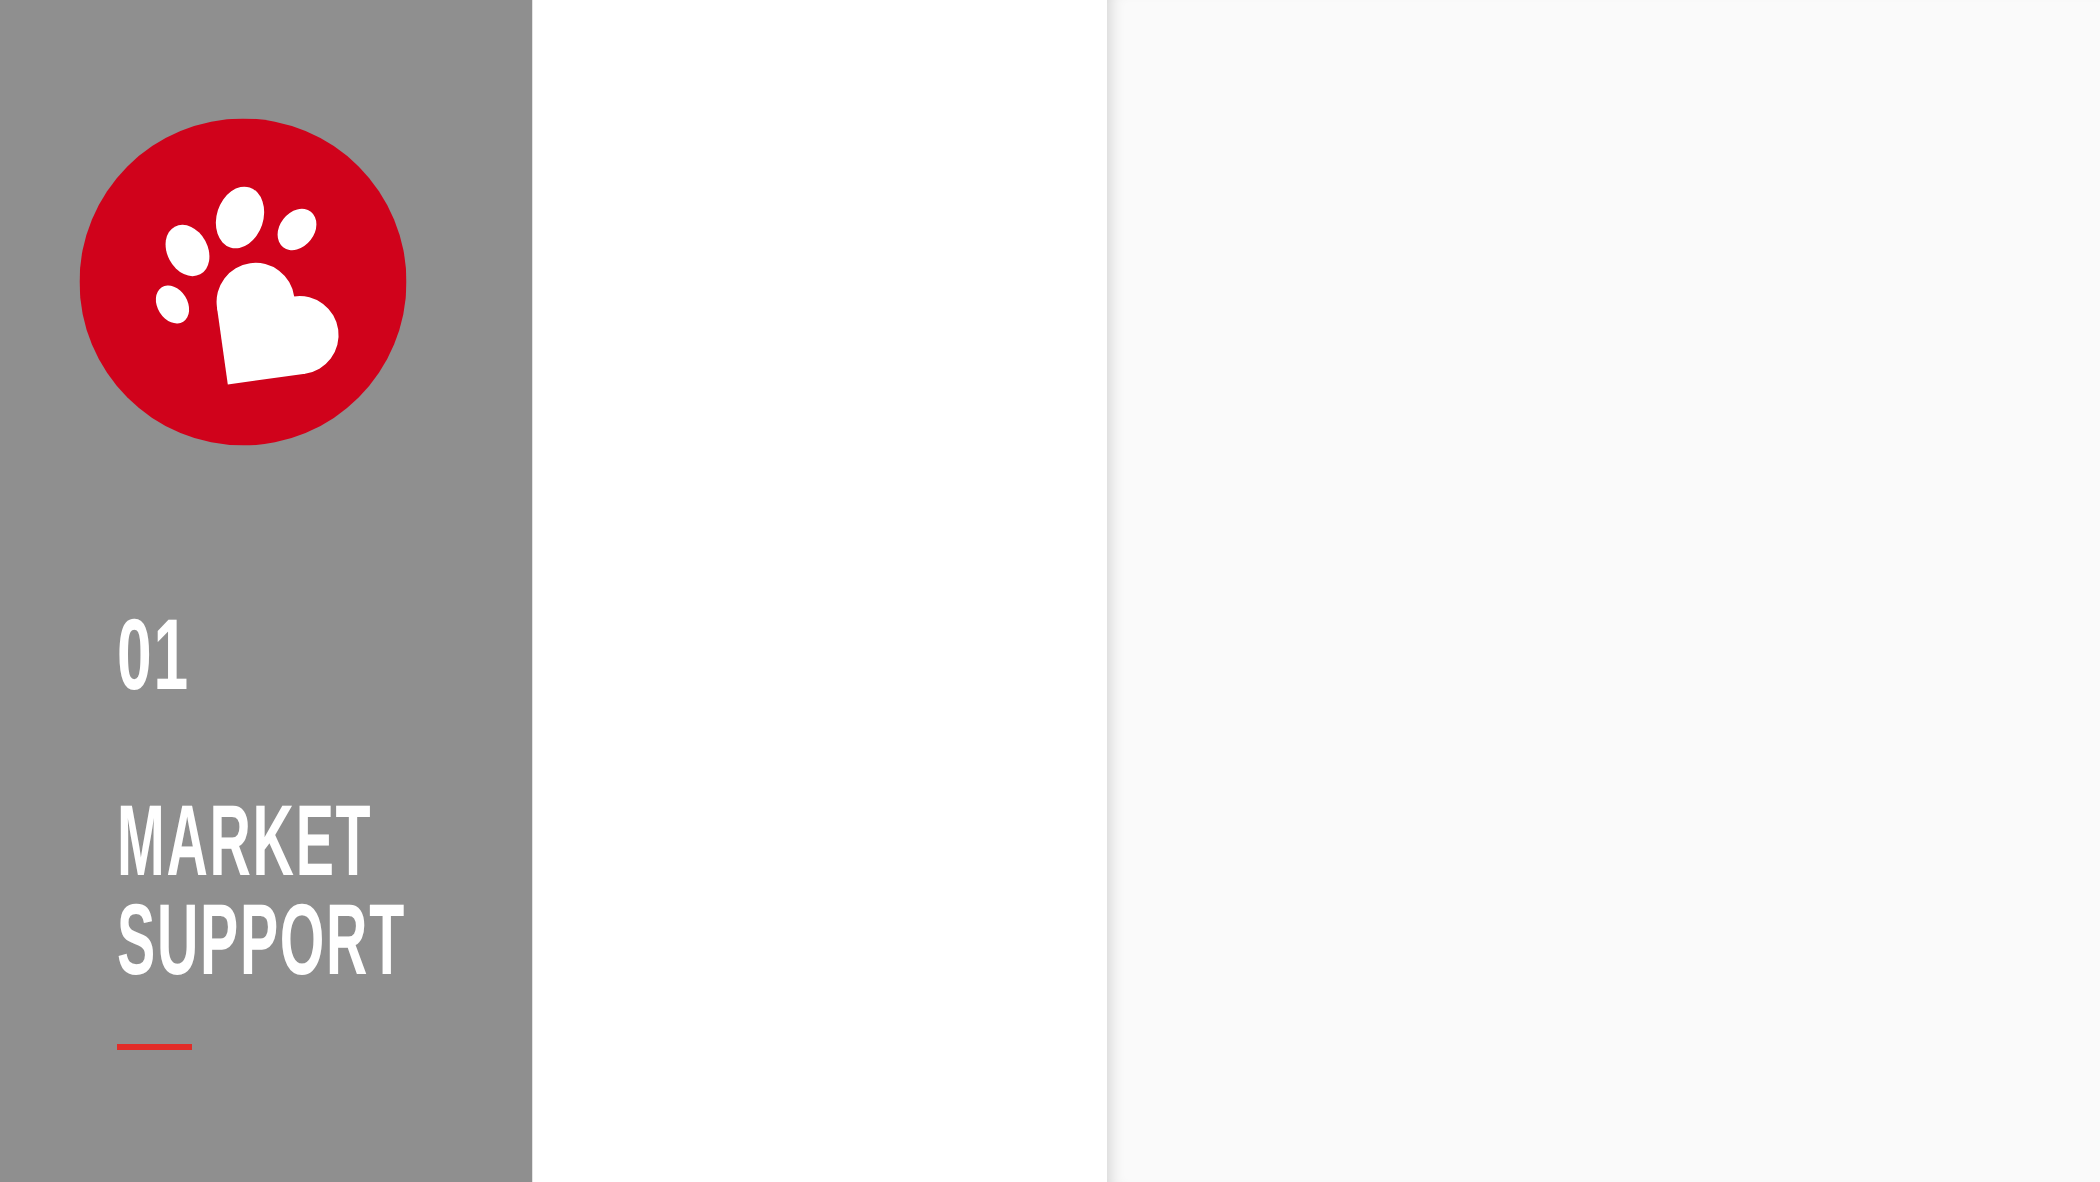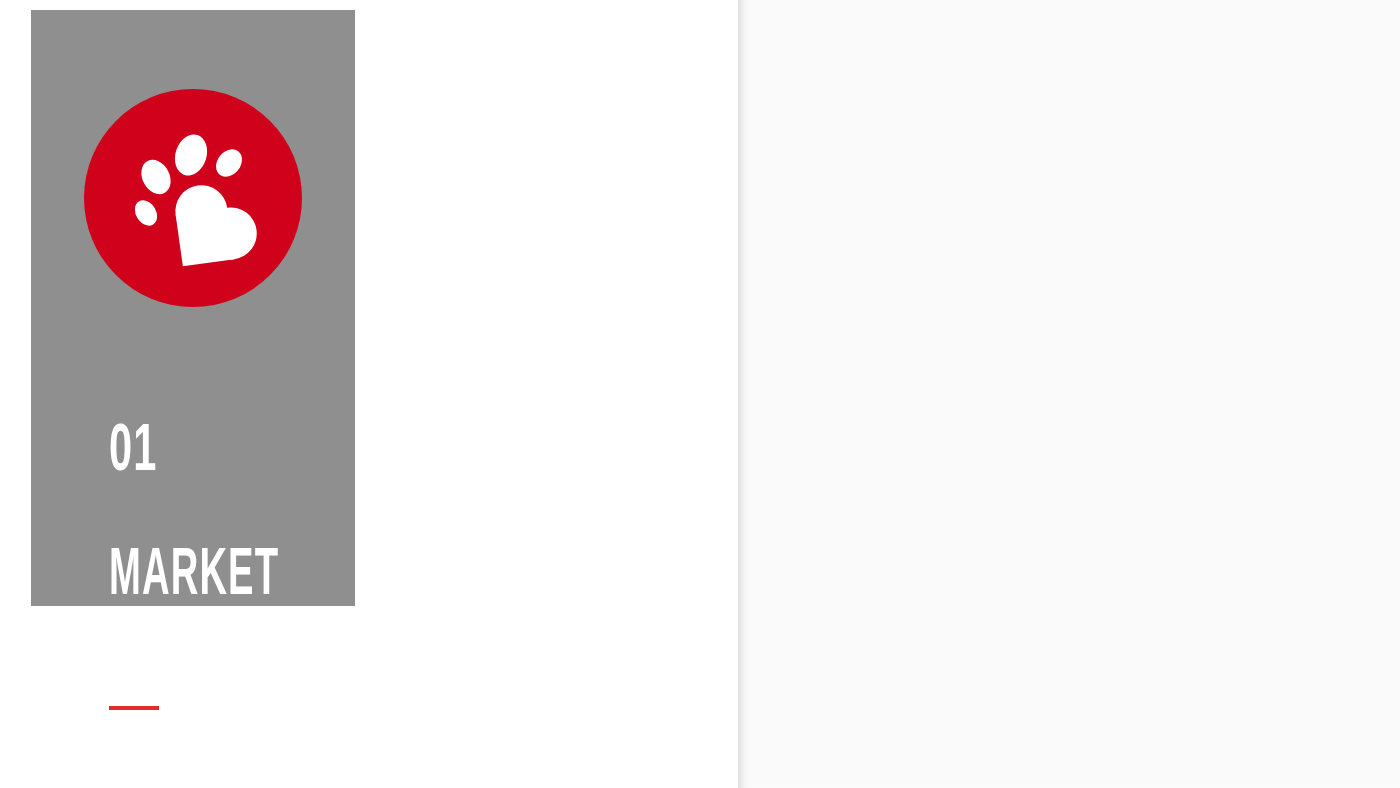--- a/index.html
+++ b/index.html
@@ -2,23 +2,22 @@
 <html><head>
 <meta charset="utf-8">
 <style>
   html,body { margin:0; padding:0; background:#ffffff; }
   .stage {
     position:relative; width:1400px; height:788px; overflow:hidden;
     font-family:"Liberation Sans", sans-serif; background:#ffffff;
   }
   
   .panel-left {
-    position:absolute; left:0; top:10px; width:355px; height:596px;
+    position:absolute; left:0; top:0; width:355px; height:788px;
     background:#8f8f8f;
-    margin-left:31px;
   }
   .panel-middle {
     position:absolute; left:355px; top:0; width:383px; height:788px;
     background:#ffffff;
   }
   .panel-right {
     position:absolute; left:738px; top:0; width:662px; height:788px;
     background:#fafafa;
     box-shadow: inset 10px 0 10px -8px rgba(0,0,0,0.16);
   }

